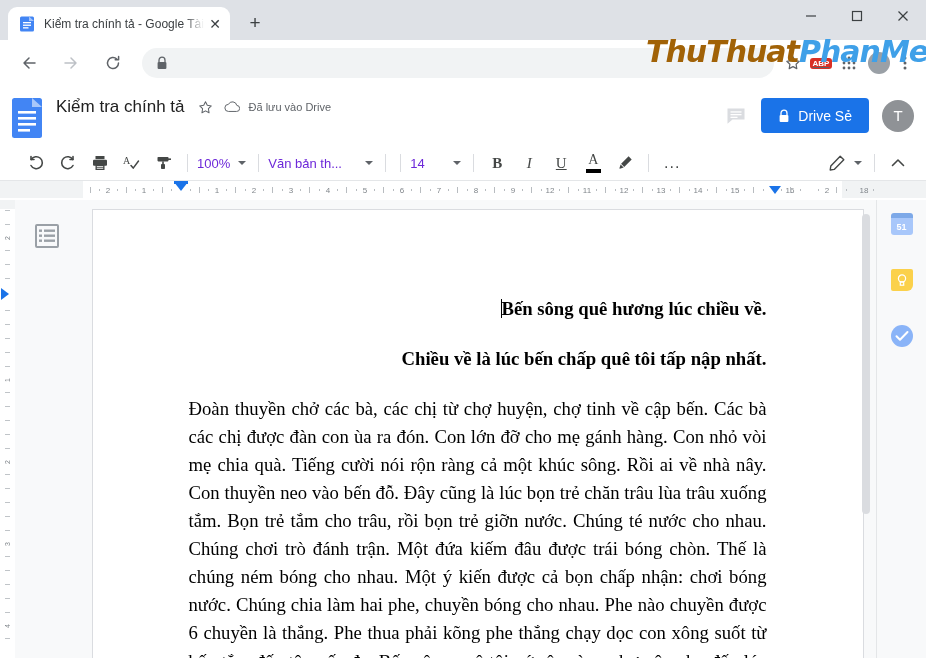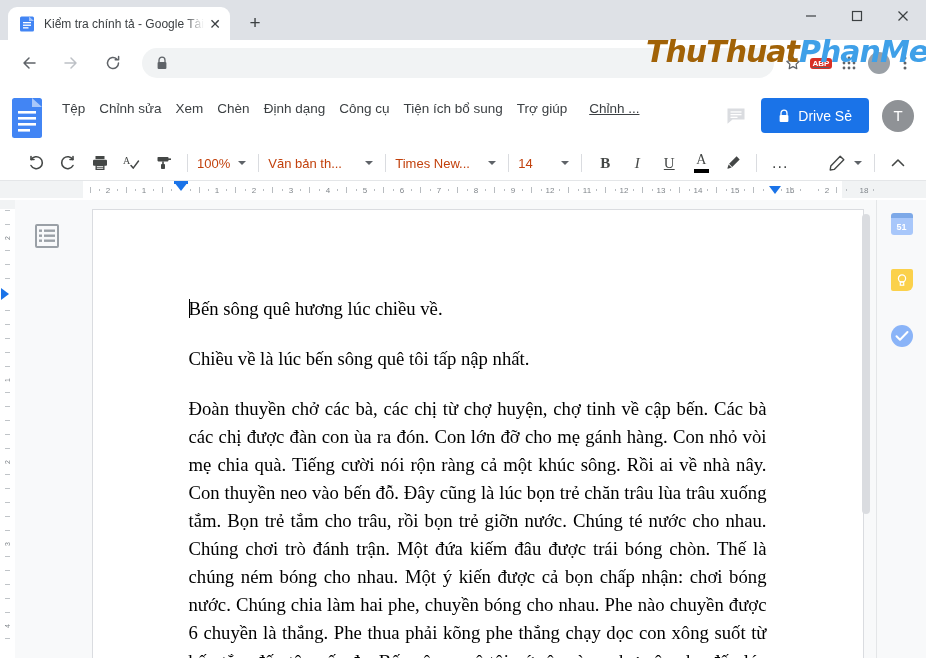--- a/index.html
+++ b/index.html
@@ -146,21 +146,21 @@
     padding-left: 20px; position:relative;
   }
   .tb {
     height: 26px; min-width: 26px; display:flex; align-items:center;
     justify-content:center; color:#444746; border-radius:3px;
     cursor:pointer; margin: 0 3px; padding: 0 2px; font-size: 13px;
   }
   .tb-sep { width:1px; height:18px; background:#dadce0; margin: 0 7px; }
   .tb-combo {
     display:flex; align-items:center; height:26px; cursor:pointer;
-    color:#c2410c; font-size: 13px; border-radius:3px; padding: 0 2px;
+    color:#6d28d9; font-size: 13px; border-radius:3px; padding: 0 2px;
   }
   .tb-combo .lbl { white-space:nowrap; }
   .caret {
     width:0;height:0;border-left:4px solid transparent;
     border-right:4px solid transparent;border-top:4px solid #5f6368;
     margin-left: 8px; margin-right:3px;
   }
   .bold-b { font-weight:bold; font-family:"Liberation Serif", serif; font-size:15px;}
   .ital-i { font-style:italic; font-family:"Liberation Serif", serif; font-size:15px;}
   .und-u { text-decoration: underline; font-family:"Liberation Serif", serif; font-size:15px;}
@@ -237,21 +237,21 @@
   .doc-area {
     flex: 1 1 auto; position:relative; overflow:hidden; padding-top: 9px;
   }
   .page {
     width: 772px; min-height: 900px; background:#fff;
     border: 1px solid #dadce0; margin: 0 auto;
     padding: 85px 96px 0 96px;
     font-family: "Liberation Serif", "DejaVu Serif", serif;
     font-size: 18.7px; color:#000; line-height: 1.50;
   }
-  .pg-center { text-align:left; margin: 0 0 22px 0; position:relative; }
+  .pg-center { text-align:right; margin: 0 0 22px 0; position:relative;font-weight:bold; }
   .pg-body { text-align: justify; margin: 0; }
   .caret-bar {
     display:inline-block; width:1px; height: 19px; background:#000;
     vertical-align: -3px; margin-right:-1px;
   }
   .docscroll {
     position:absolute; right: 6px; top: 14px; width: 8px; height: 300px;
     background:#dadce0; border-radius:4px;
   }
   .right-rail {
@@ -387,30 +387,33 @@
         <rect x="2" y="2" width="30" height="40" rx="2.5" fill="#4285f4"></rect>
         <path d="M22 2 L32 11 L22 11 Z" fill="#a8c7fa"></path>
         <rect x="8" y="15" width="18" height="2.6" fill="#fff"></rect>
         <rect x="8" y="21" width="18" height="2.6" fill="#fff"></rect>
         <rect x="8" y="27" width="18" height="2.6" fill="#fff"></rect>
         <rect x="8" y="33" width="12" height="2.6" fill="#fff"></rect>
       </svg>
     </span>
 
     <div class="docs-titlearea">
-      <div class="menu-row">
-        <span class="menu-item">Tệp</span>
-        <span class="menu-item">Chỉnh sửa</span>
-        <span class="menu-item">Xem</span>
-        <span class="menu-item">Chèn</span>
-        <span class="menu-item">Định dạng</span>
-        <span class="menu-item">Công cụ</span>
-        <span class="menu-item">Tiện ích bổ sung</span>
-        <span class="menu-item">Trợ giúp</span>
-        <span class="menu-last">Chỉnh ...</span>
+      <div class="title-row">
+        <span class="doc-title">Kiểm tra chính tả</span>
+        <span class="t-ic">
+          <svg width="15" height="15" viewBox="0 0 16 16">
+              <path d="M8 1.8l1.9 3.9 4.3.6-3.1 3 .7 4.3L8 11.6 4.2 13.6l.7-4.3-3.1-3 4.3-.6z" fill="none" stroke="#5f6368" stroke-width="1.1" stroke-linejoin="round"></path>
+            </svg>
+        </span>
+        <span class="t-ic">
+          <svg width="16" height="14" viewBox="0 0 18 14">
+              <path d="M14 12H5a4 4 0 0 1 0-8 5 5 0 0 1 9.4 1.2A3.4 3.4 0 0 1 14 12z" fill="none" stroke="#5f6368" stroke-width="1.1"></path>
+            </svg>
+        </span>
+        <span class="savestate">Đã lưu vào Drive</span>
       </div>
     </div>
 
     <div class="hdr-right">
       <span class="cmt-btn">
         <svg width="20" height="18" viewBox="0 0 20 18">
           <path d="M1.5 1.5h17v11h-12l-5 4.2z" fill="#dadce0"></path>
           <rect x="4.5" y="4.3" width="11" height="1.3" fill="#fff"></rect>
           <rect x="4.5" y="7" width="11" height="1.3" fill="#fff"></rect>
           <rect x="4.5" y="9.7" width="7" height="1.3" fill="#fff"></rect>
@@ -475,24 +478,20 @@
 
     <div class="tb-sep"></div>
 
     <div class="tb-combo" style="width:112px">
       <span class="lbl">Văn bản th...</span>
       <span class="caret" style="margin-left:auto"></span>
     </div>
 
     <div class="tb-sep"></div>
 
-    <div class="tb-combo" style="width:108px">
-      <span class="lbl">Times New...</span>
-      <span class="caret" style="margin-left:auto"></span>
-    </div>
 
     <div class="tb-sep"></div>
 
     <div class="tb-combo" style="width:58px">
       <span class="lbl">14</span>
       <span class="caret" style="margin-left:auto"></span>
     </div>
 
     <div class="tb-sep"></div>
 
@@ -673,21 +672,21 @@
             <rect x="5" y="5.5" width="11" height="2.4"></rect>
           <rect x="0" y="10.5" width="3" height="2.4"></rect>
             <rect x="5" y="10.5" width="11" height="2.4"></rect>
         </svg>
       </div>
     </div>
 
     <div class="doc-area">
       <div class="page">
         <p class="pg-center"><span class="caret-bar"></span><span>Bến sông quê hương lúc chiều về.</span></p>
-        <p class="pg-center">Chiều về là lúc bến sông quê tôi tấp nập nhất.</p>
+        <p class="pg-center">Chiều về là lúc bến chấp quê tôi tấp nập nhất.</p>
         <p class="pg-body">Đoàn thuyền chở các bà, các chị từ chợ huyện, chợ tinh về cập bến. Các bà các chị được đàn con ùa ra đón. Con lớn đỡ cho mẹ gánh hàng. Con nhỏ vòi mẹ chia quà. Tiếng cười nói rộn ràng cả một khúc sông. Rồi ai về nhà nây. Con thuyền neo vào bến đỗ. Đây cũng là lúc bọn trẻ chăn trâu lùa trâu xuống tắm. Bọn trẻ tắm cho trâu, rồi bọn trẻ giỡn nước. Chúng té nước cho nhau. Chúng chơi trò đánh trận. Một đứa kiếm đâu được trái bóng chòn. Thế là chúng ném bóng cho nhau. Một ý kiến được cả bọn chấp nhận: chơi bóng nước. Chúng chia làm hai phe, chuyền bóng cho nhau. Phe nào chuyền được 6 chuyền là thắng. Phe thua phải kõng phe thắng chạy dọc con xông suốt từ bến tắm đến tận gốc đa. Bến sông quê tôi cứ rộn ràng như vậy cho đến lúc mặt trời nặn phía chân trời mới có chút bình lặng.</p>
       </div>
       <div class="docscroll"></div>
     </div>
 
     <div class="right-rail">
       <div class="rail-ic">
         <span class="kal">51</span>
       </div>
       <div class="rail-ic">

